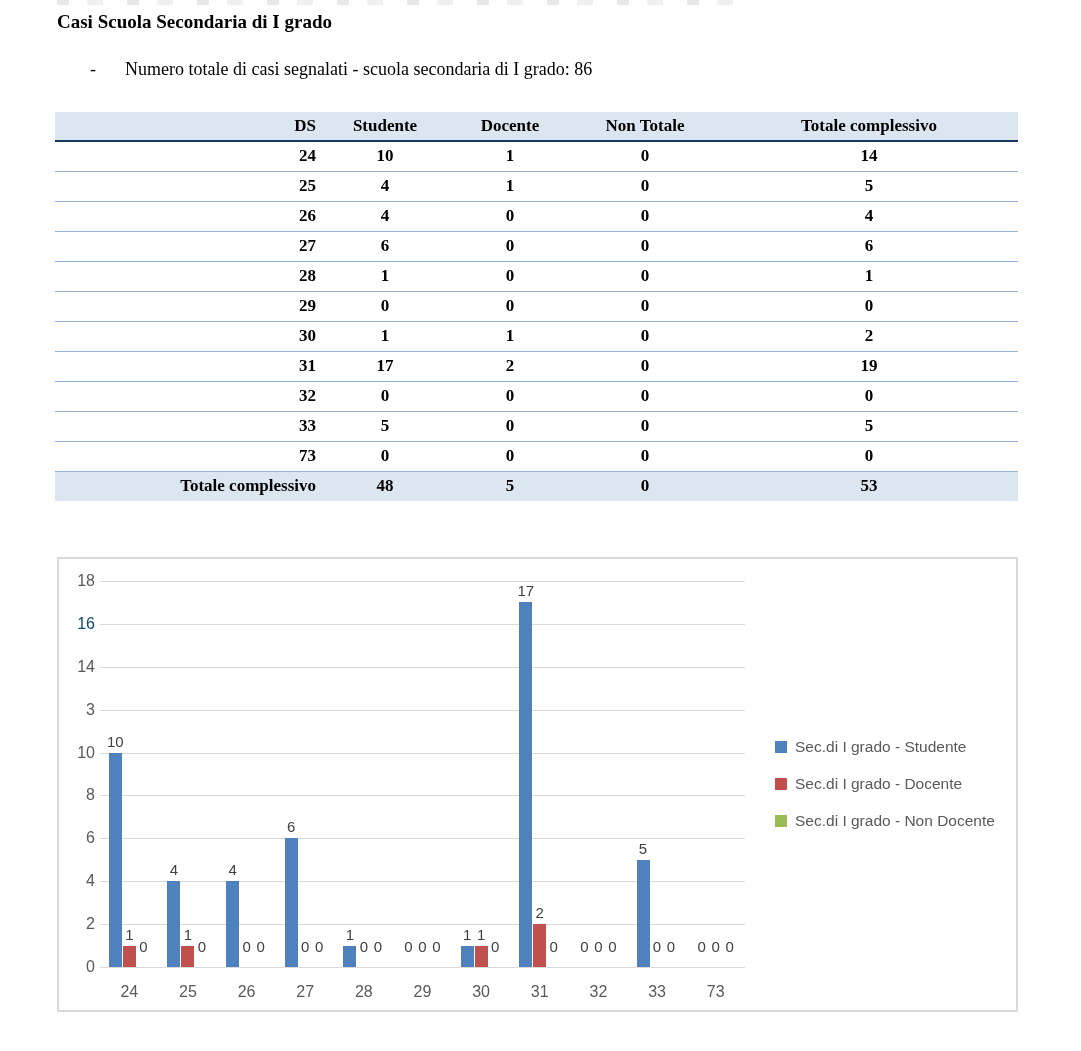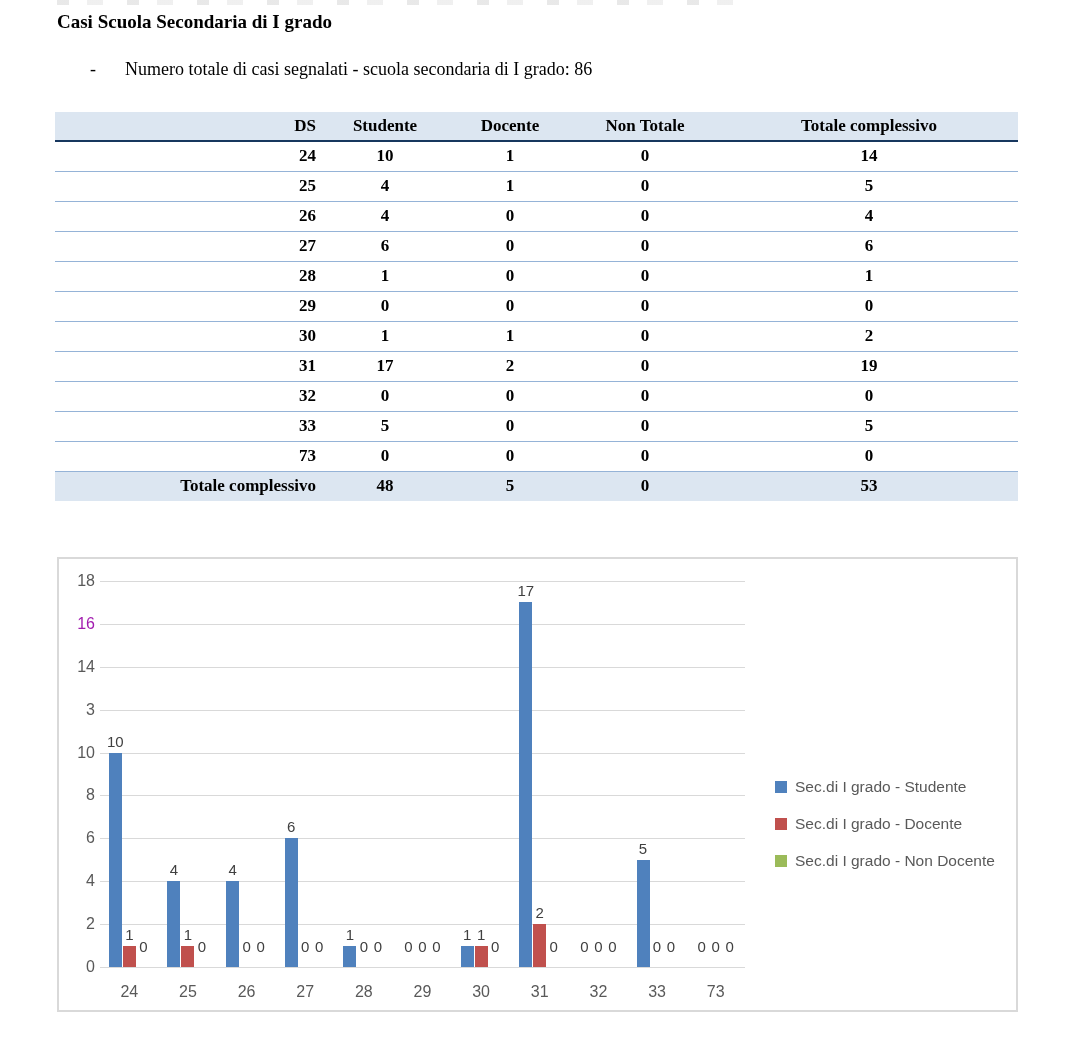--- a/index.html
+++ b/index.html
@@ -74,21 +74,21 @@
   .xlab {
     position: absolute; width: 58px; top: 424px;
     text-align: center; font-size: 16px; color: #595959;
   }
   .bar { position: absolute; width: 13px; }
   .dlabel {
     position: absolute; width: 28px;
     text-align: center; font-size: 15px; color: #404040;
     height: 18px; line-height: 18px;
   }
-  .legend { position: absolute; left: 716px; top: 180px; margin-top: 40px; }
+  .legend { position: absolute; left: 716px; top: 180px; }
   .legend-item { display: flex; align-items: center; height: 16px; margin-bottom: 21px; }
   .legend-swatch { width: 12px; height: 12px; margin-right: 8px; flex: none; }
   .legend-label { font-size: 15.5px; color: #595959; white-space: nowrap; }
 </style>
 </head>
 <body>
 
 <div class="remnant"></div>
 
 <div class="page-title">Casi Scuola Secondaria di I grado</div>
@@ -212,21 +212,21 @@
       <div class="ylab" style="top: 269.333px; color: rgb(89, 89, 89);">6</div>
       <div class="gridline" style="left: 41px; width: 645px; top: 236.444px; background: rgb(217, 217, 217);"></div>
       <div class="ylab" style="top: 226.444px; color: rgb(89, 89, 89);">8</div>
       <div class="gridline" style="left: 41px; width: 645px; top: 193.556px; background: rgb(217, 217, 217);"></div>
       <div class="ylab" style="top: 183.556px; color: rgb(89, 89, 89);">10</div>
       <div class="gridline" style="left: 41px; width: 645px; top: 150.667px; background: rgb(217, 217, 217);"></div>
       <div class="ylab" style="top: 140.667px; color: rgb(89, 89, 89);">3</div>
       <div class="gridline" style="left: 41px; width: 645px; top: 107.778px; background: rgb(217, 217, 217);"></div>
       <div class="ylab" style="top: 97.7778px; color: rgb(89, 89, 89);">14</div>
       <div class="gridline" style="left: 41px; width: 645px; top: 64.8889px; background: rgb(217, 217, 217);"></div>
-      <div class="ylab" style="top: 54.8889px; color: #a21caf;">16</div>
+      <div class="ylab" style="top: 54.8889px; color: #0c4a6e;">16</div>
       <div class="gridline" style="left: 41px; width: 645px; top: 22px; background: rgb(217, 217, 217);"></div>
       <div class="ylab" style="top: 12px; color: rgb(89, 89, 89);">18</div>
       <div class="xlab" style="left: 41.3182px; color: rgb(89, 89, 89);">24</div>
       <div class="bar" style="left: 49.8182px; width: 13px; top: 193.556px; height: 214.444px; background: rgb(79, 129, 189);"></div>
       <div class="dlabel" style="left: 42.3182px; top: 173.556px; color: rgb(64, 64, 64);">10</div>
       <div class="bar" style="left: 63.8182px; width: 13px; top: 386.556px; height: 21.4444px; background: rgb(192, 80, 77);"></div>
       <div class="dlabel" style="left: 56.3182px; top: 366.556px; color: rgb(64, 64, 64);">1</div>
       <div class="bar" style="left: 77.8182px; width: 13px; top: 408px; height: 0px; background: rgb(155, 187, 89);"></div>
       <div class="dlabel" style="left: 70.3182px; top: 379px; color: rgb(64, 64, 64);">0</div>
       <div class="xlab" style="left: 99.9545px; color: rgb(89, 89, 89);">25</div>

